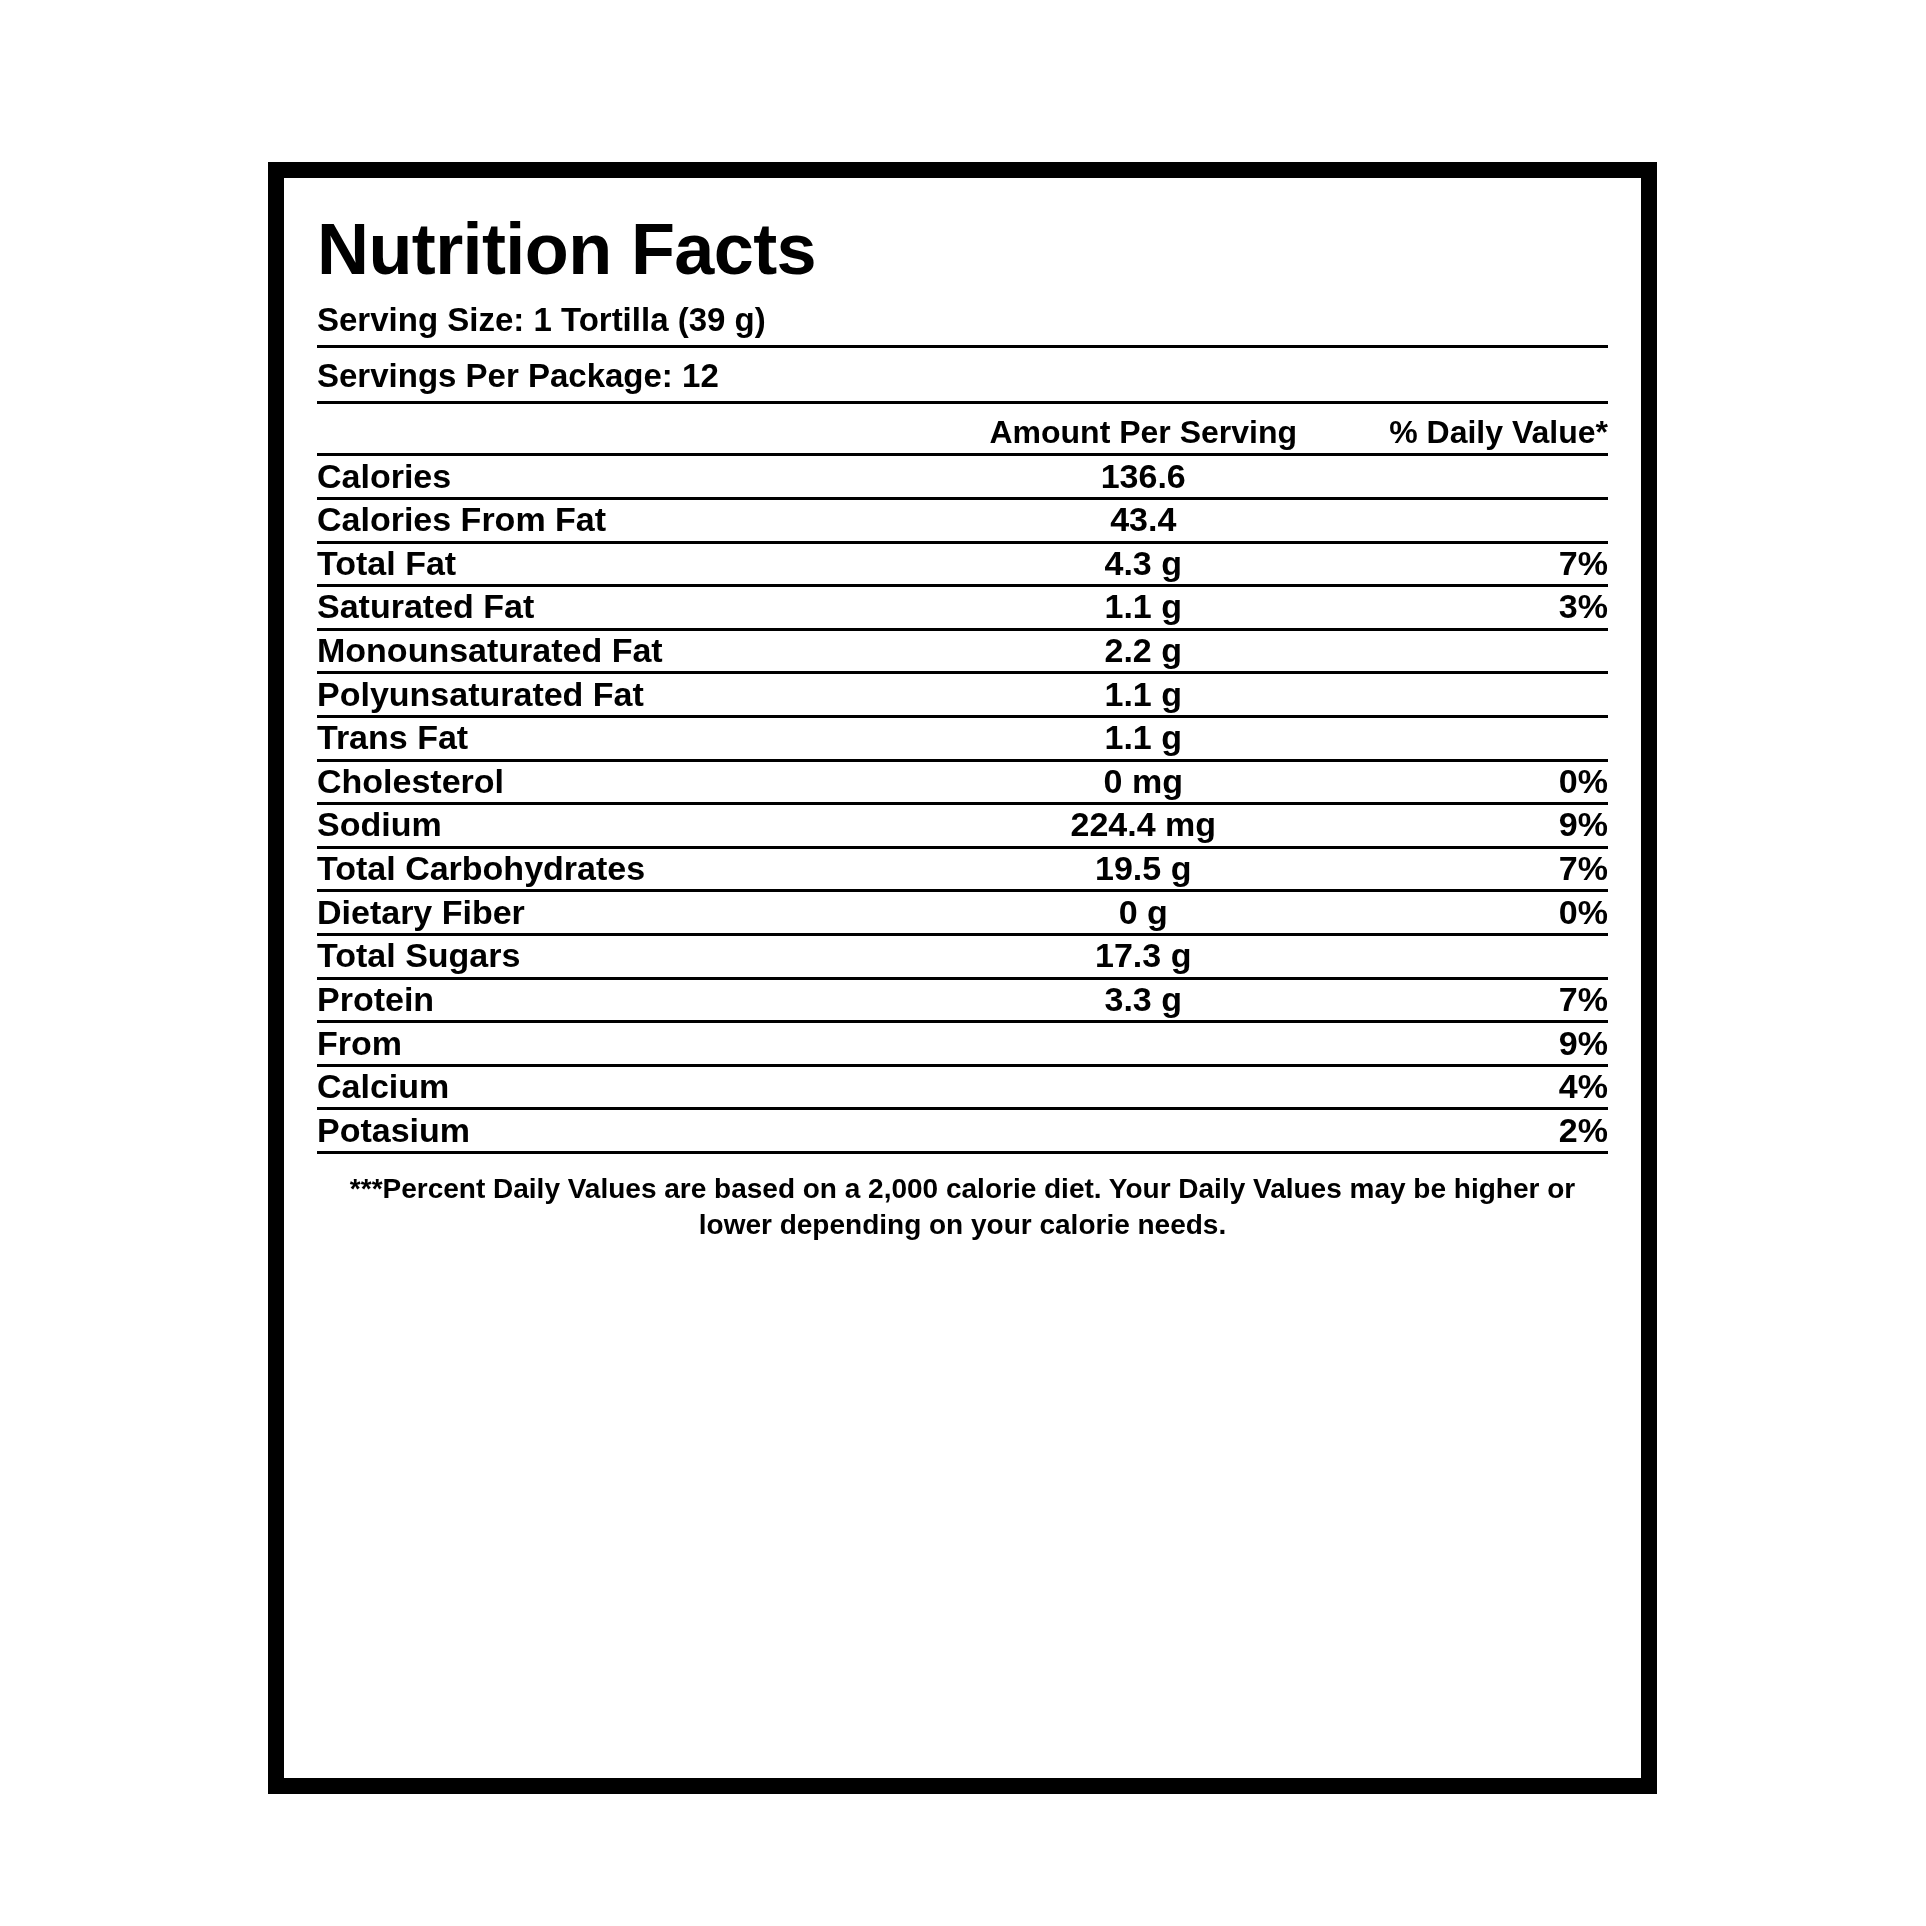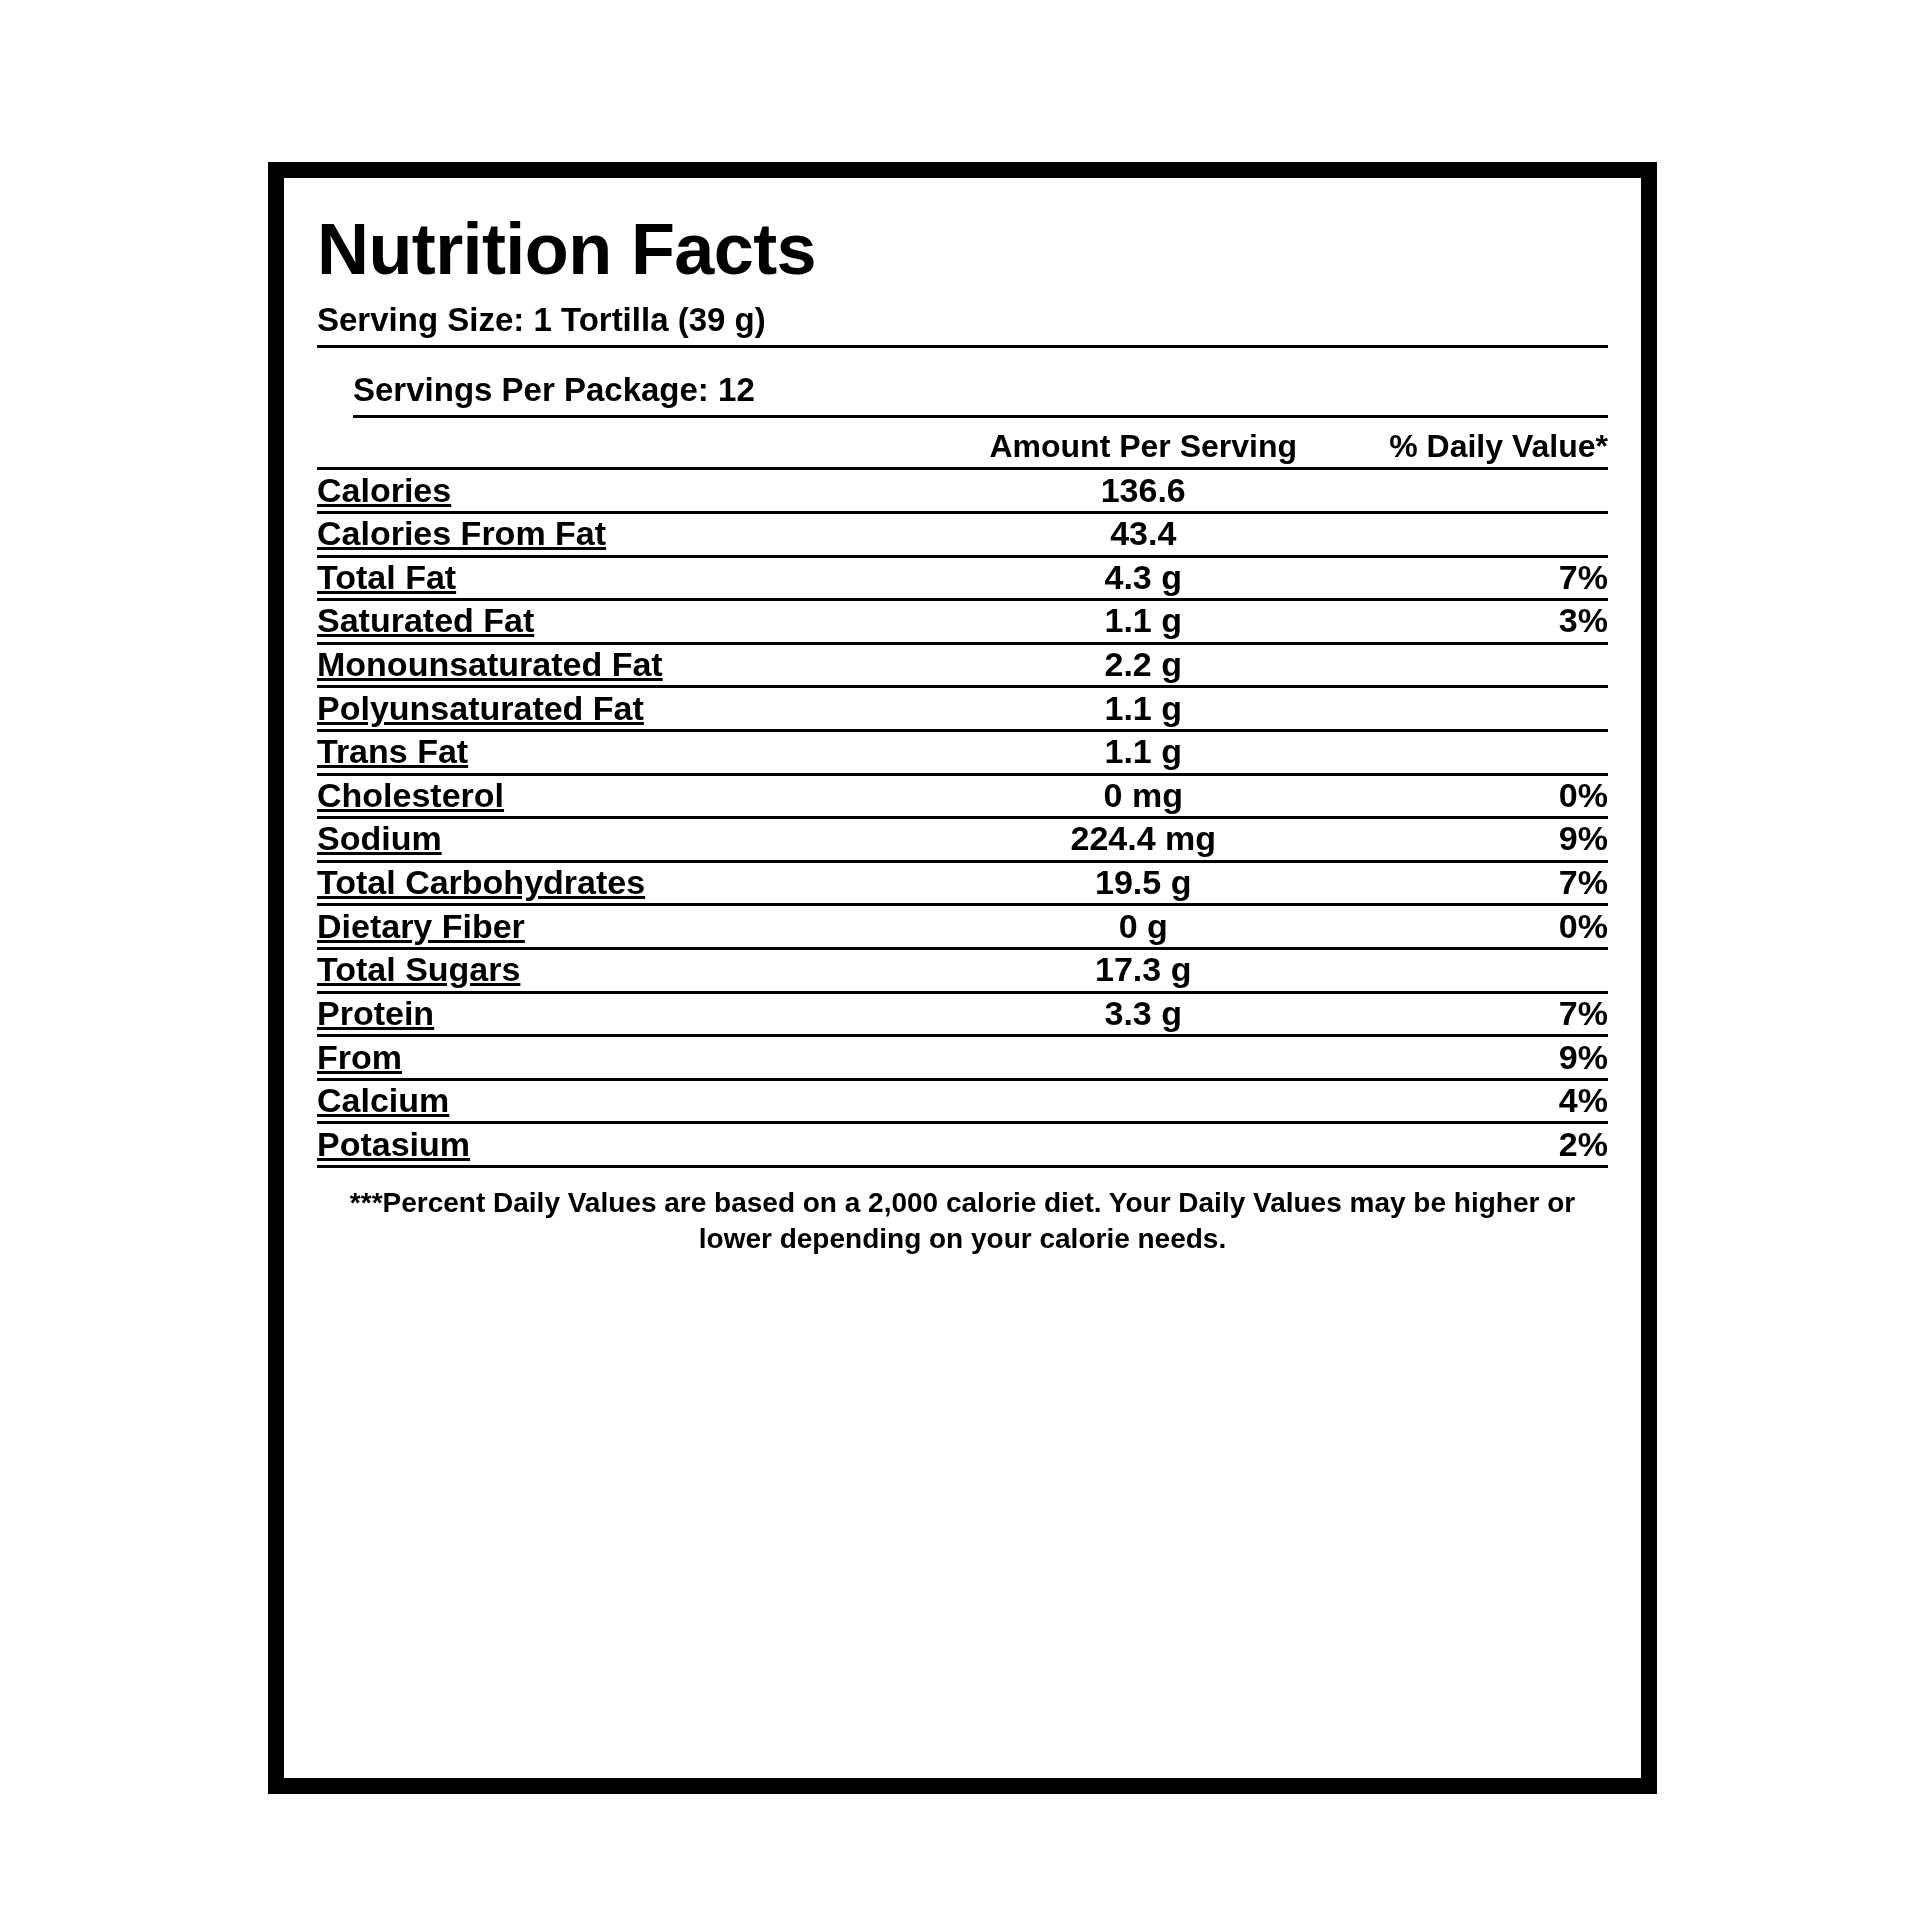--- a/index.html
+++ b/index.html
@@ -51,22 +51,21 @@
   }
 
   .serving-line {
     font-size: 33px;
     font-weight: bold;
     padding: 3.9px 0 6.4px 0;
     border-bottom: 3.9px solid #000000;
     white-space: nowrap;
   }
   .serving-line.second {
-    padding-top: 23px;
-    margin-left: 36px;
+    padding-top: 9px;
   }
 
   table.facts {
     width: 100%;
     border-collapse: collapse;
     table-layout: fixed;
   }
 
   table.facts col.c-name { width: 50%; }
   table.facts col.c-amt  { width: 28%; }
@@ -85,21 +84,21 @@
   table.facts thead th {
     font-size: 32px;
     padding-top: 10.3px;
     padding-bottom: 4px;
     white-space: nowrap;
   }
   th.h-blank { border-bottom: none; }
   th.h-amt { text-align: center; }
   th.h-dv { text-align: right; padding-right: 6.4px; }
 
-  td.name { text-align: left; white-space: nowrap; text-decoration: underline; }
+  td.name { text-align: left; white-space: nowrap; }
   td.amt  { text-align: center; white-space: nowrap; }
   td.dv   { text-align: right; padding-right: 42px; white-space: nowrap; }
 
   tr:last-child td { border-bottom: 3.9px solid #000000; }
 
   .footnote {
     font-size: 28px;
     font-weight: bold;
     text-align: center;
     line-height: 1.28;

